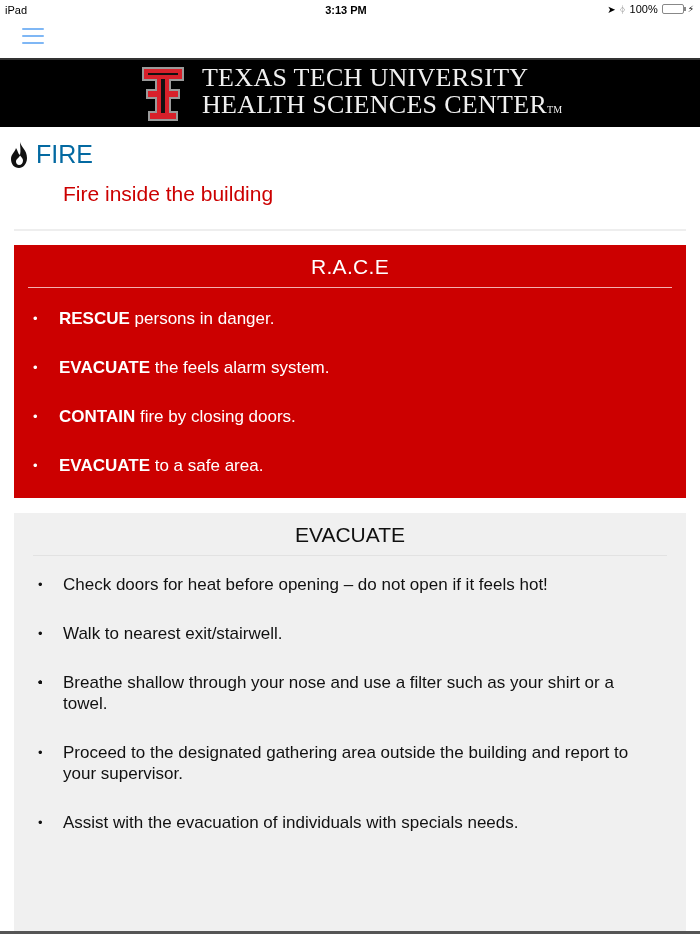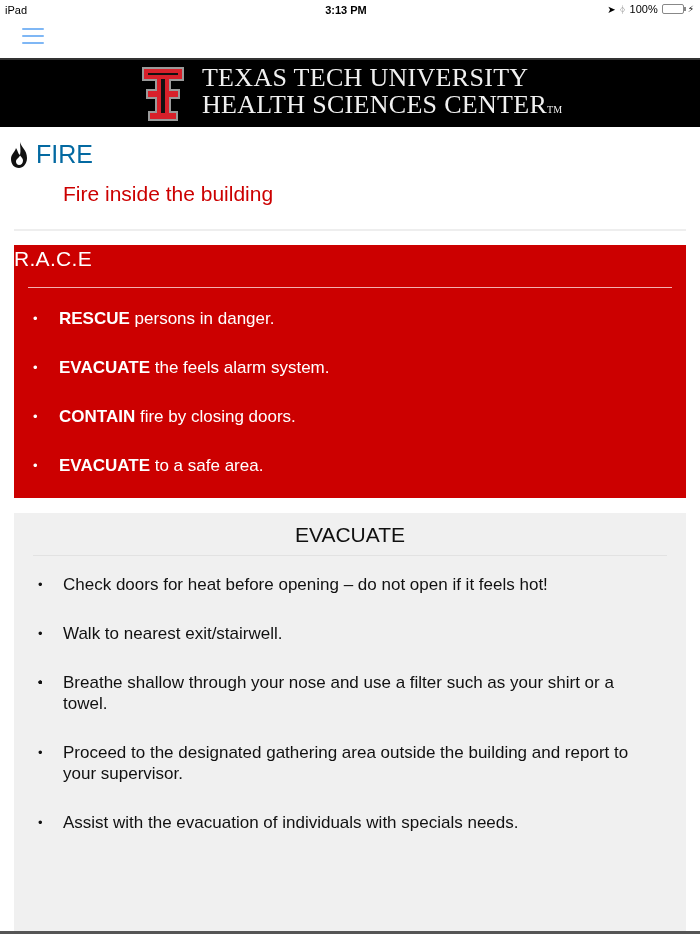--- a/index.html
+++ b/index.html
@@ -25,21 +25,21 @@
     .banner .text { color: #f0f0f0; font-family: "Liberation Serif", "DejaVu Serif", serif; font-size: 26px; line-height: 27px; letter-spacing: 0.3px; }
     .banner .text .tm { font-size: 10px; letter-spacing: 0; }
 
     .page-title { position: absolute; left: 8px; top: 140px; display: flex; align-items: center; }
     .page-title .flame { width: 22px; height: 28px; margin-right: 6px; }
     .page-title .title { font-size: 25px; color: #0369a1; font-family: "Liberation Sans", sans-serif; }
     .subtitle { position: absolute; left: 19px; top: 182px; font-size: 21px; color: #cc0000; margin-left: 44px; }
     .divider { position: absolute; left: 14px; top: 229px; width: 672px; height: 2px; background: #eeeeee; }
 
     .race-box { position: absolute; left: 14px; top: 245px; width: 672px; height: 253px; background: #cc0000; color: #fff; }
-    .race-box .box-title { text-align: left; font-size: 21px; padding-top: 2px; height: 42px; letter-spacing: 0.3px; }
+    .race-box .box-title { text-align: center; font-size: 21px; padding-top: 10px; height: 42px; letter-spacing: 0.3px; }
     .race-box .rule { margin: 0 14px 0 14px; height: 1px; background: #f3b0b0; }
     .race-box ul { list-style: none; padding-left: 0; margin-top: 20px; }
     .race-box li { position: relative; padding-left: 45px; font-size: 17px; height: 49px; line-height: 22px; }
     .race-box li .bullet { position: absolute; left: 19px; top: 0; font-size: 13px; }
     .race-box li b { font-weight: bold; }
 
     .evac-box { position: absolute; left: 14px; top: 513px; width: 672px; height: 430px; background: #f0f0f0; color: #111; }
     .evac-box .box-title { text-align: center; font-size: 21px; padding-top: 10px; height: 42px; }
     .evac-box .rule { margin: 0 19px 0 19px; height: 1px; background: #e2e2e2; }
     .evac-box ul { list-style: none; margin-top: 18px; }

